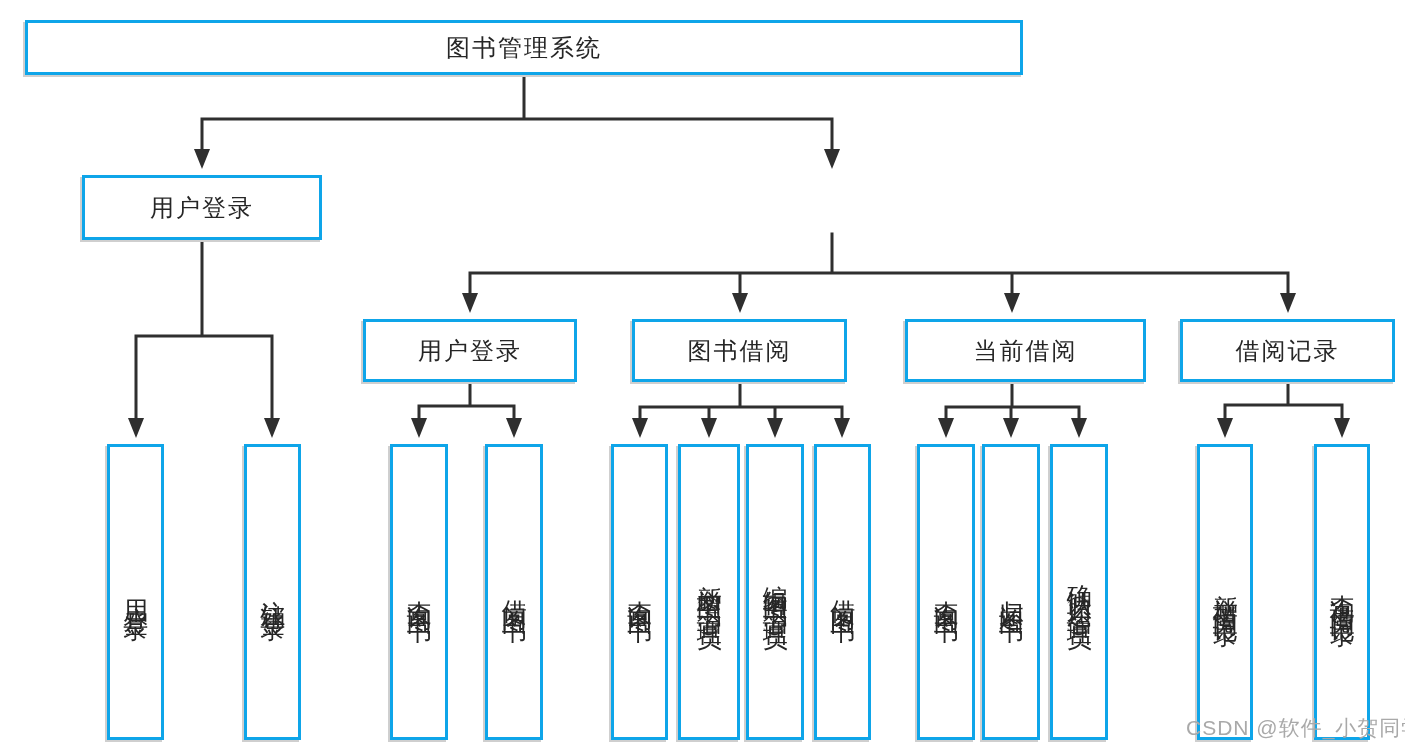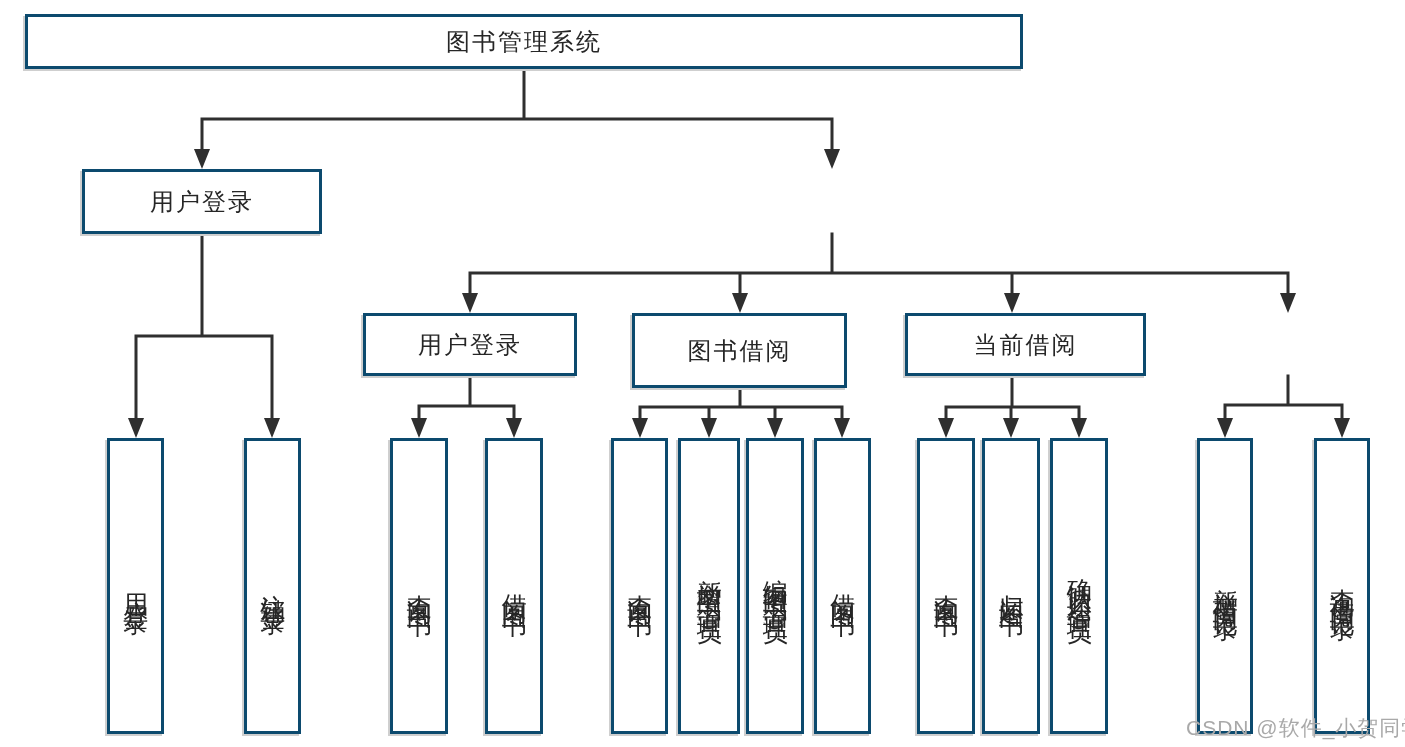--- a/index.html
+++ b/index.html
@@ -19,26 +19,27 @@
   svg.connectors {
     position: absolute;
     left: 0;
     top: 0;
     z-index: 1;
   }
   .box {
     position: absolute;
     box-sizing: border-box;
     background: #ffffff;
-    border: 3px solid #0c4a6e;
+    border: 3px solid #0ea5e9;
     box-shadow: -2px 2px 0 0 #cfcfcf;
     display: flex;
     align-items: center;
     justify-content: center;
     z-index: 2;
+    margin-top: 6px;
   }
   .box .lbl-h {
     font-size: 24px;
     letter-spacing: 2px;
     white-space: nowrap;
     color: #262626;
   }
   .box .lbl-v {
     writing-mode: vertical-rl;
     text-orientation: mixed;
@@ -108,25 +109,28 @@
     <span class="lbl-h">图书管理系统</span>
   </div>
 
   <div class="box" style="left:82px; top:169px; width:240px; height:65px">
     <span class="lbl-h">用户登录</span>
   </div>
 
   <div class="box" style="left:363px; top:313px; width:214px; height:63px">
     <span class="lbl-h">用户登录</span>
   </div>
-  <div class="box" style="left:632px; top:313px; width:215px; height:75px">
+  <div class="box" style="left:632px; top:313px; width:215px; height:63px">
     <span class="lbl-h">图书借阅</span>
   </div>
   <div class="box" style="left:905px; top:313px; width:241px; height:63px">
     <span class="lbl-h">当前借阅</span>
+  </div>
+  <div class="box" style="left:1180px; top:313px; width:215px; height:63px">
+    <span class="lbl-h">借阅记录</span>
   </div>
 
   <div class="box" style="left:107px; top:438px; width:57px; height:296px">
     <span class="lbl-v">用户登录</span>
   </div>
   <div class="box" style="left:244px; top:438px; width:57px; height:296px">
     <span class="lbl-v">注销登录</span>
   </div>
 
   <div class="box" style="left:390px; top:438px; width:58px; height:296px">

